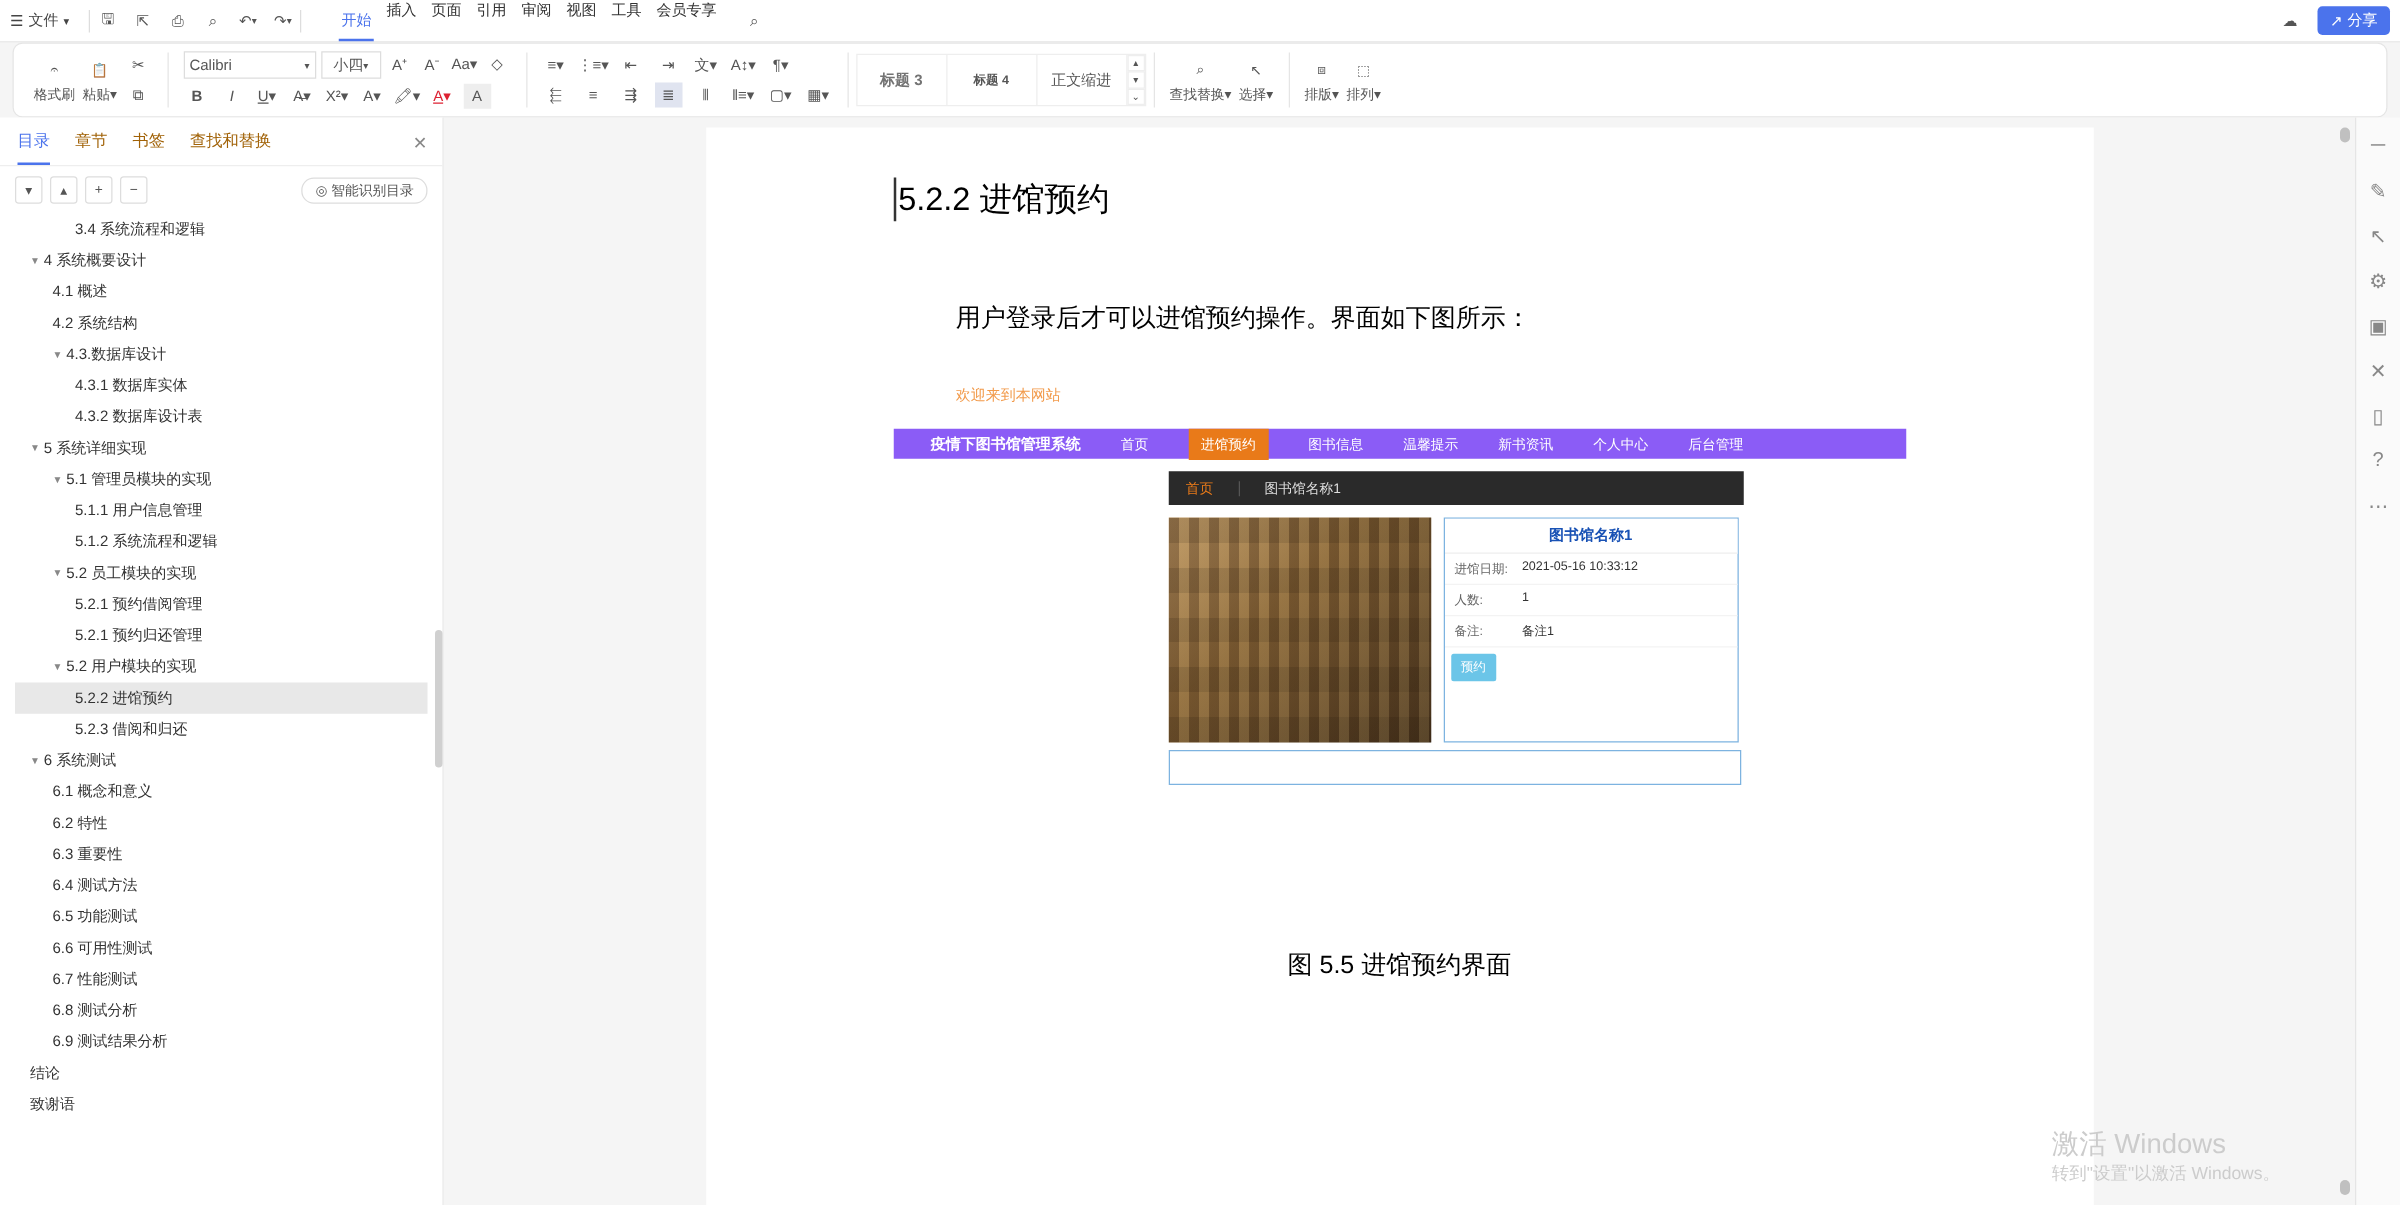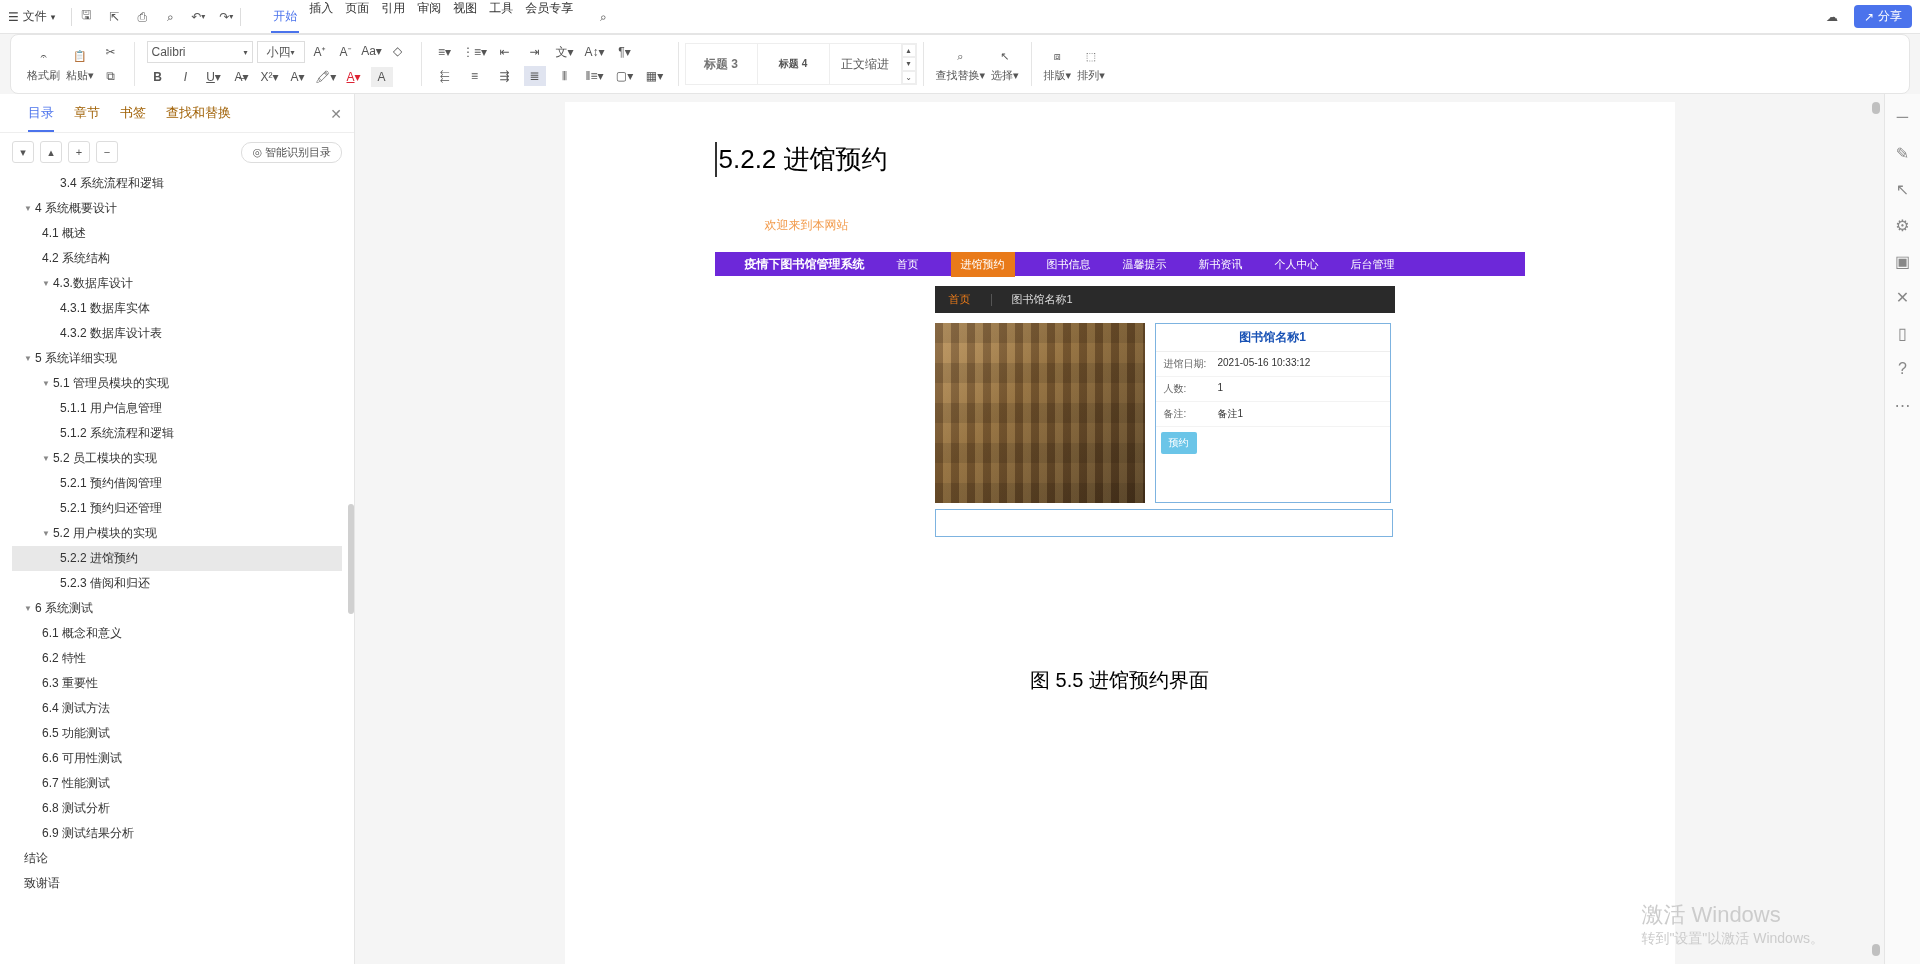--- a/index.html
+++ b/index.html
@@ -29,21 +29,21 @@
 .style-gallery { display: flex; border: 1px solid #eee; height: 42px; }
 .style-item { width: 72px; display: flex; align-items: center; justify-content: center; border-right: 1px solid #eee; font-size: 12px; cursor: pointer; }
 .style-item.h3 { color: #737373; font-weight: bold; }
 .style-item.h4 { font-weight: bold; font-size: 10px; }
 .style-arrows { width: 14px; display: flex; flex-direction: column; }
 .style-arrows span { height: 14px; display: flex; align-items: center; justify-content: center; font-size: 8px; border: 1px solid #eee; cursor: pointer; }
 
 
 .main { display: flex; height: calc(100% - 94px); }
 .sidebar { width: 355px; background: #fff; border-right: 1px solid #e5e5e5; display: flex; flex-direction: column; position: relative; }
-.side-tabs { display: flex; gap: 20px; padding: 10px 28px 0; font-size: 13px; border-bottom: 1px solid #eee; }
+.side-tabs { display: flex; gap: 20px; padding: 10px 14px 0; font-size: 13px; border-bottom: 1px solid #eee; }
 .side-tab { padding-bottom: 8px; cursor: pointer; color: #a16207; }
 .side-tab.active { color: #4b73ec; border-bottom: 2px solid #4b73ec; }
 .side-close { position: absolute; right: 12px; top: 12px; cursor: pointer; color: #888; font-size: 14px; }
 .side-controls { display: flex; justify-content: space-between; padding: 8px 12px; align-items: center; }
 .sc-left { display: flex; gap: 6px; }
 .sc-btn { width: 22px; height: 22px; border: 1px solid #ddd; border-radius: 3px; display: flex; align-items: center; justify-content: center; cursor: pointer; font-size: 11px; color: #555; }
 .smart-toc { border: 1px solid #ddd; border-radius: 10px; padding: 2px 10px; font-size: 11px; color: #555; cursor: pointer; display: flex; align-items: center; gap: 3px; }
 .toc { flex: 1; overflow-y: auto; padding: 0 12px 14px; }
 .toc-item { font-size: 12px; color: #333; padding: 4px 0; cursor: pointer; display: flex; align-items: center; gap: 3px; }
 .toc-item.lv0 { padding-left: 12px; }
@@ -54,21 +54,21 @@
 .side-scroll { position: absolute; right: 0; top: 410px; width: 6px; height: 110px; background: #d0d0d0; border-radius: 3px; }
 
 
 .doc-area { flex: 1; background: #f5f5f5; position: relative; display: flex; justify-content: center; }
 .page { width: 1110px; background: #fff; margin-top: 8px; min-height: 100%; position: relative; padding: 40px 150px 60px 150px; }
 .heading-handle { position: absolute; left: 476px; top: 136px; color: #aaa; font-size: 13px; display: flex; gap: 4px; }
 .doc-h3 { font-size: 26px; font-weight: normal; margin-left: 0; margin-top: 0; border-left: 2px solid #333; padding-left: 2px; }
 .doc-p { font-size: 20px; margin-top: 64px; margin-left: 50px; }
 .embed-wrap { margin-top: 40px; }
 .welcome { color: #f29b4c; font-size: 12px; margin-left: 50px; }
-.navbar { background: #6d28d9; height: 24px; display: flex; align-items: center; padding-left: 30px; gap: 32px; margin-top: 18px; }
+.navbar { background: #8b5cf6; height: 24px; display: flex; align-items: center; padding-left: 30px; gap: 32px; margin-top: 18px; }
 .nav-title { color: #fff; font-weight: bold; font-size: 12px; }
 .nav-item { color: #fff; font-size: 11px; }
 .nav-item.active { background: #e97a19; padding: 5px 10px; }
 .breadcrumb { background: #2a2a2a; width: 460px; margin-left: 220px; padding: 6px 14px; display: flex; align-items: center; gap: 20px; margin-top: 10px; }
 .bc-home { color: #e97a19; font-size: 11px; }
 .bc-sep { width: 1px; height: 12px; background: #555; }
 .bc-item { color: #ddd; font-size: 11px; }
 .card-row { display: flex; gap: 10px; margin-left: 220px; margin-top: 10px; }
 .lib-img { width: 210px; height: 180px; background: linear-gradient(135deg, #c9a574 0%, #8b6b3f 40%, #3a2d1e 100%); position: relative; overflow: hidden; }
 .lib-img::before { content: ''; position: absolute; inset: 0; background: repeating-linear-gradient(90deg, rgba(80,50,20,0.4) 0 8px, rgba(180,140,80,0.3) 8px 16px), repeating-linear-gradient(0deg, rgba(0,0,0,0.15) 0 20px, transparent 20px 40px); }
@@ -356,20 +356,21 @@
     <div class="side-scroll"></div>
   </div>
 
   <div class="doc-area">
     <div class="heading-handle">
       <span>H3</span>
         <span>⋮⋮</span>
     </div>
     <div class="page">
       <div class="doc-h3">5.2.2  进馆预约</div>
+      <div class="doc-p">用户登录后才可以进馆预约操作。界面如下图所示：</div>
       <div class="embed-wrap">
         <div class="welcome">欢迎来到本网站</div>
         <div class="navbar" id="navbar">
           <span class="nav-title">疫情下图书馆管理系统</span>
         <span class="nav-item">首页</span>
             <span class="nav-item active">进馆预约</span>
             <span class="nav-item">图书信息</span>
             <span class="nav-item">温馨提示</span>
             <span class="nav-item">新书资讯</span>
             <span class="nav-item">个人中心</span>

